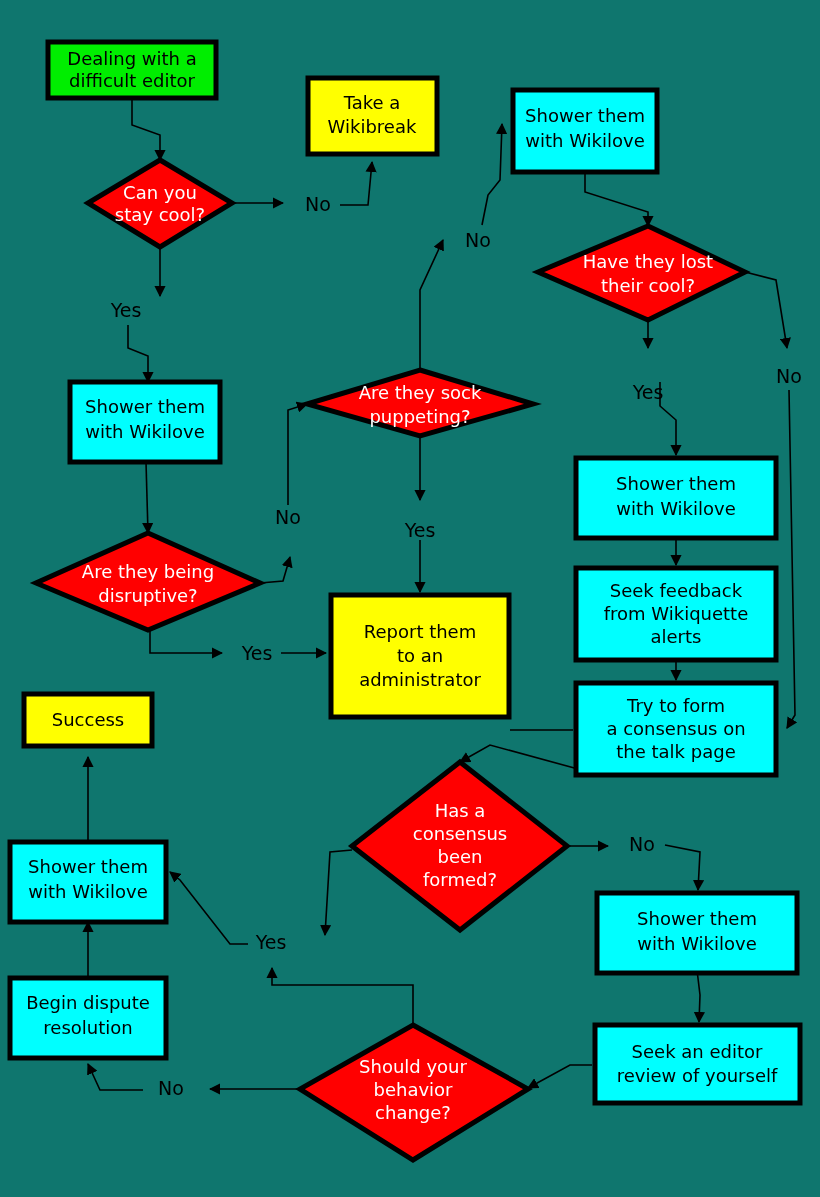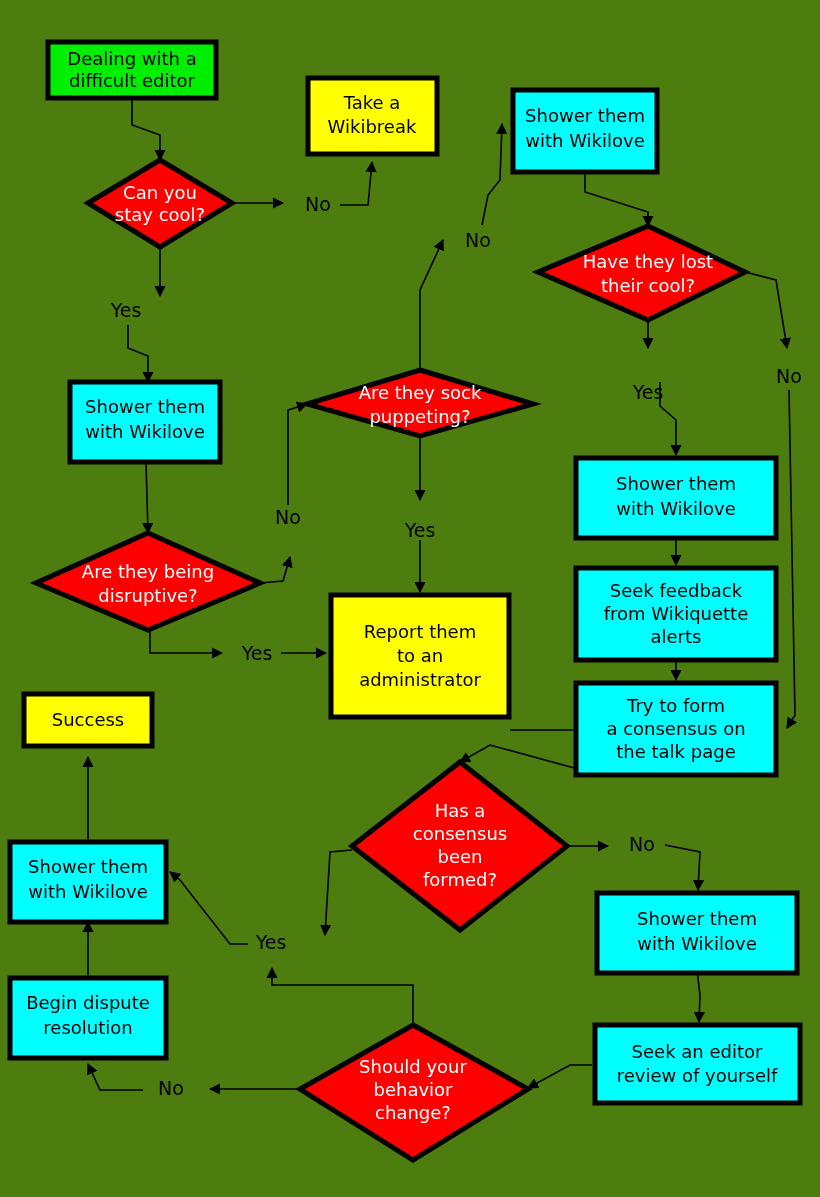--- a/index.html
+++ b/index.html
@@ -7,21 +7,21 @@
     padding: 0;
     background: #f5f5f5;
   }
   body {
     font-family: "DejaVu Sans", sans-serif;
   }
   #flow-root {
     position: relative;
     width: 820px;
     height: 1197px;
-    background: #4d7c0f;
+    background: #0f766e;
     overflow: hidden;
   }
   svg#flow-svg {
     position: absolute;
     left: 0;
     top: 0;
     width: 820px;
     height: 1197px;
   }
   .node-text {

